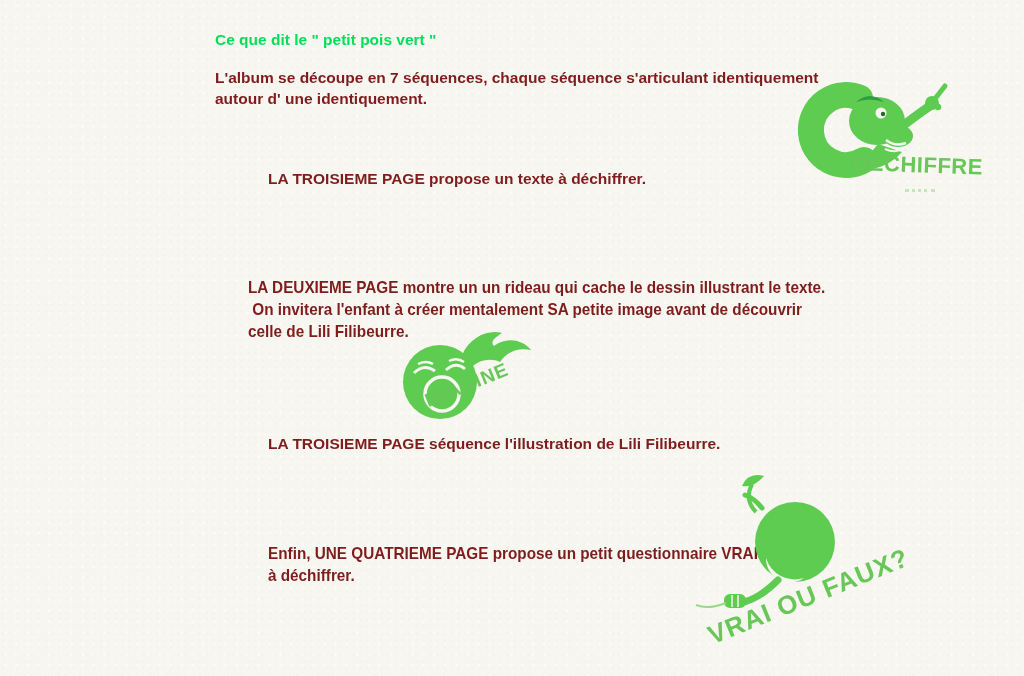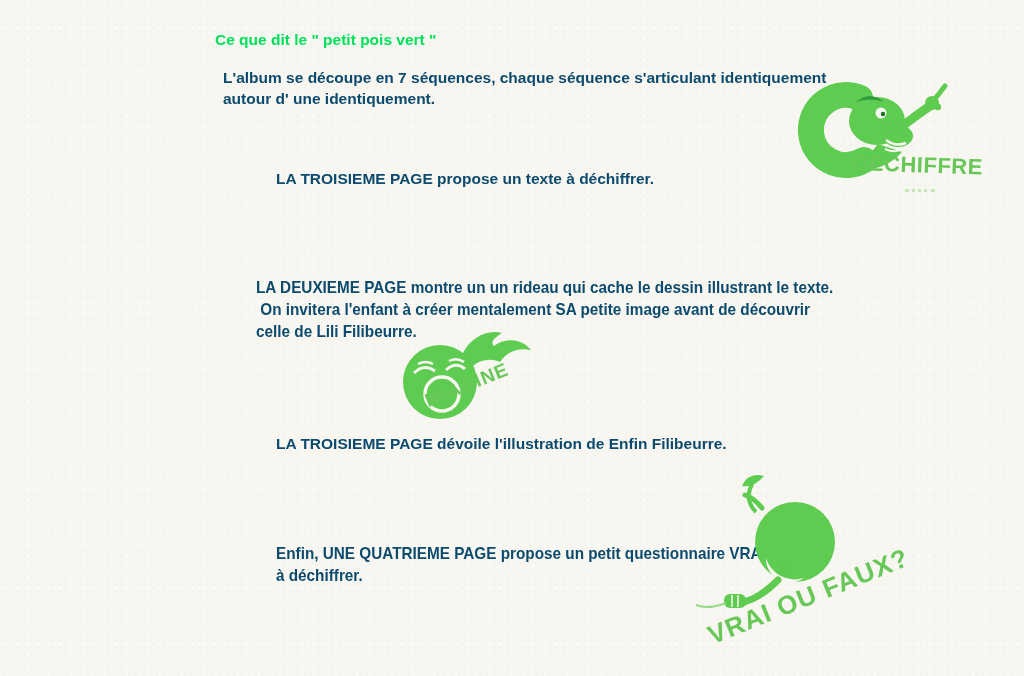--- a/index.html
+++ b/index.html
@@ -13,21 +13,21 @@
     font-family:"Liberation Sans","DejaVu Sans",sans-serif;
     overflow:hidden;position:relative;
   }
   .abs{position:absolute;}
   .doc-title{
     left:215px;top:31px;
     font-size:15.5px;font-weight:bold;color:#00e05a;
     white-space:pre;
   }
   .intro{left:215px;top:67px;}
-  .body-text{font-size:15.5px;font-weight:bold;color:#0c4a6e;margin-left:8px;}
+  .body-text{font-size:15.5px;font-weight:bold;color:#7f1d1d;}
   .line{white-space:pre;line-height:21px;}
   .sec-premiere{left:268px;top:168px;}
   .sec-deuxieme{left:248px;top:277px;}
   .sec-troisieme{left:268px;top:433px;}
   .sec-quatrieme{left:268px;top:543px;}
   .cond .line{
     font-size:17px;line-height:22px;
     transform:scaleX(0.9);transform-origin:0 0;
   }
   .stamp-label{
@@ -105,21 +105,21 @@
     <path d="M16 46 q10 -10 21 -2" stroke="#f7f6f0" stroke-width="3" fill="none"></path>
     <path d="M20 37 q8 -4 15 0" stroke="#f7f6f0" stroke-width="2.5" fill="none"></path>
     <path d="M48 43 q10 -9 19 -1" stroke="#f7f6f0" stroke-width="3" fill="none"></path>
     <path d="M51 34 q8 -4 15 1" stroke="#f7f6f0" stroke-width="2.5" fill="none"></path>
     <circle cx="44" cy="67" r="17" stroke="#f7f6f0" stroke-width="3.5" fill="none"></circle>
   </svg>
   <div class="abs stamp-label label-imagine">IMAGINE</div>
 </div>
 
 <div class="abs sec-troisieme body-text">
-  <div class="line">LA TROISIEME PAGE dévoile l'illustration de Enfin Filibeurre.</div>
+  <div class="line">LA TROISIEME PAGE séquence l'illustration de Lili Filibeurre.</div>
 </div>
 
 <div class="abs sec-quatrieme body-text cond">
   <div class="line">Enfin, UNE QUATRIEME PAGE propose un petit questionnaire VRAI FAUX</div>
   <div class="line">à déchiffrer.</div>
 </div>
 
 <div class="stamp stamp-vrai">
   <svg width="200" height="200" viewBox="0 0 200 200">
     <path d="M62 22 q-8 16 4 28" stroke="#5ecb51" stroke-width="4" fill="none"></path>

